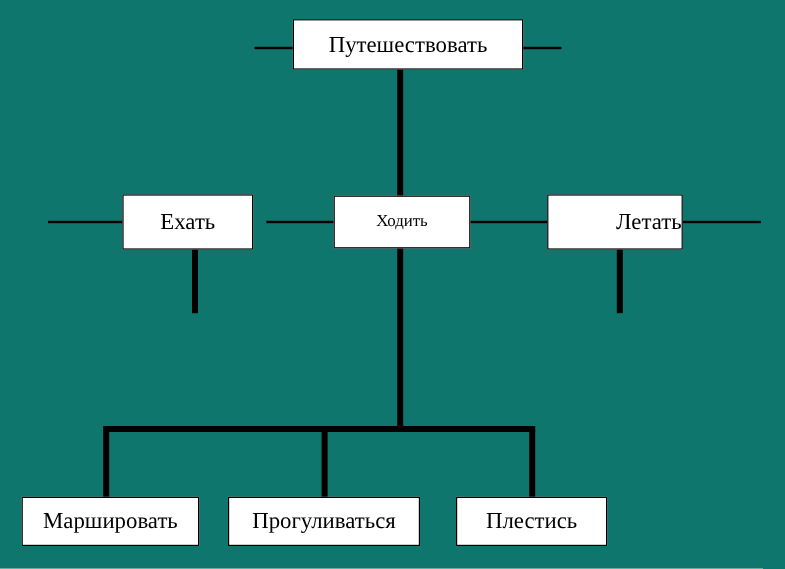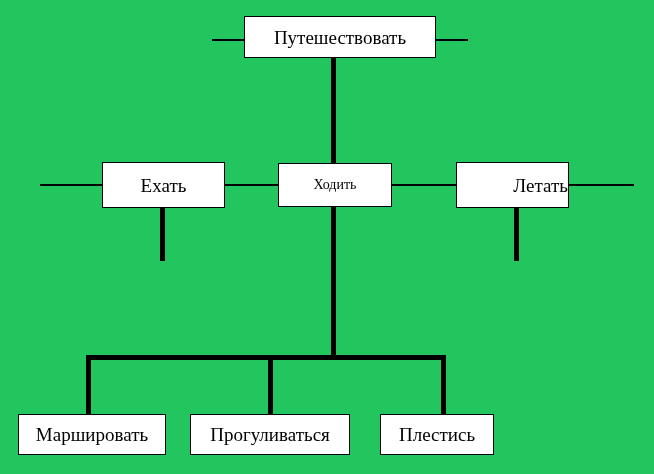--- a/index.html
+++ b/index.html
@@ -4,21 +4,21 @@
 <style>
   html, body {
     margin: 0;
     padding: 0;
     background: #ffffff;
   }
   #canvas {
     position: relative;
     width: 654px;
     height: 474px;
-    background: #22c55e;
+    background: #0f766e;
     font-family: "Liberation Serif", "DejaVu Serif", serif;
     overflow: hidden;
   }
   .node {
     position: absolute;
     box-sizing: border-box;
     border: 1px solid #000000;
     background: #ffffff;
     display: flex;
     align-items: center;
@@ -40,21 +40,21 @@
   #node-root {
     left: 244px;
     top: 16px;
     width: 192px;
     height: 42px;
     font-size: 19px;
   }
   #node-ride {
     left: 102px;
     top: 162px;
-    width: 123px;
+    width: 109px;
     height: 46px;
     font-size: 19px;
   }
   #node-walk {
     left: 278px;
     top: 163px;
     width: 114px;
     height: 44px;
     font-size: 14px;
   }
@@ -76,21 +76,21 @@
   #node-stroll {
     left: 190px;
     top: 414px;
     width: 160px;
     height: 41px;
     font-size: 19px;
   }
   #node-trudge {
     left: 380px;
     top: 414px;
-    width: 114px;
+    width: 126px;
     height: 41px;
     font-size: 19px;
   }
   
   
   #edge-root-left   { left: 212px; top: 39px;  width: 33px;  height: 2px; }
   #edge-root-right  { left: 435px; top: 39px;  width: 33px;  height: 2px; }
   
   #edge-root-walk   { left: 331px; top: 57px;  width: 5px;   height: 107px; }
   

